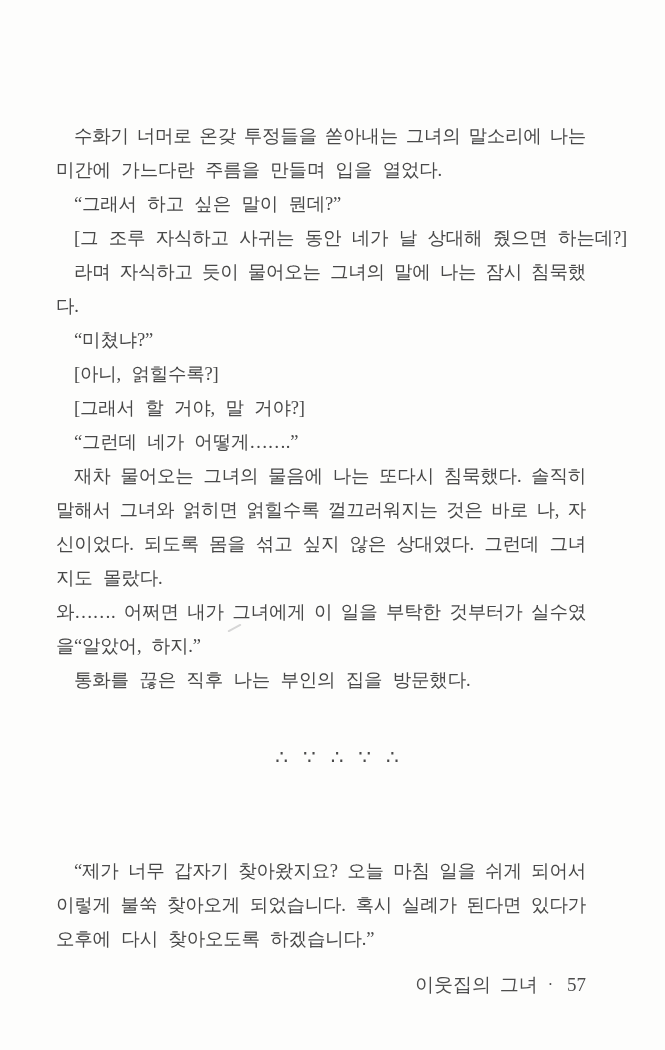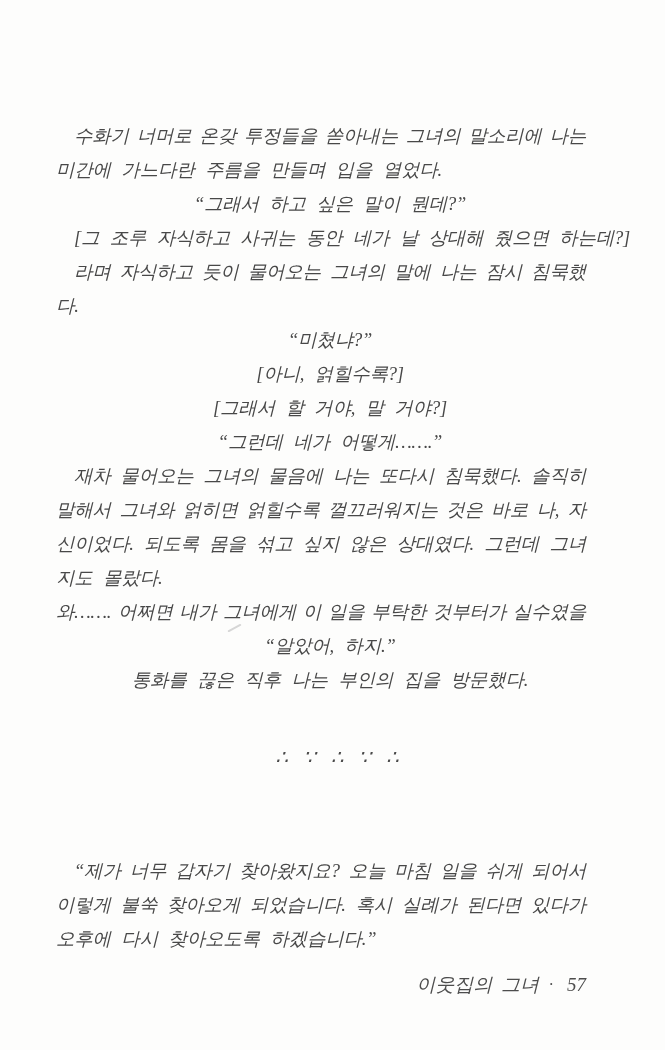--- a/index.html
+++ b/index.html
@@ -8,39 +8,38 @@
     --paper: #fdfdfc;
   }
   .page {
     position: relative;
     width: 665px;
     height: 1050px;
     background: var(--paper);
     font-family: "Liberation Serif", "DejaVu Serif", serif;
     color: var(--ink);
     overflow: hidden;
-    font-style: italic;
   }
   .textblock {
     position: absolute;
     left: 56px;
     width: 530px;
   }
   #block1 { top: 119px; }
   #block2 { top: 806px; margin-top: 48px; }
   .line {
     height: 34px;
     line-height: 34px;
     font-size: 18.5px;
     word-spacing: 6px;
     letter-spacing: -0.2px;
     text-align: left;
     white-space: nowrap;
   }
-  .line.indent { text-indent: 18px; text-align: center; }
+  .line.indent { text-indent: 18px; }
   .line.justify {
     white-space: normal;
     text-align: justify;
     text-align-last: justify;
     word-spacing: 2px;
   }
   .divider {
     position: absolute;
     left: 72px;
     top: 740px;

